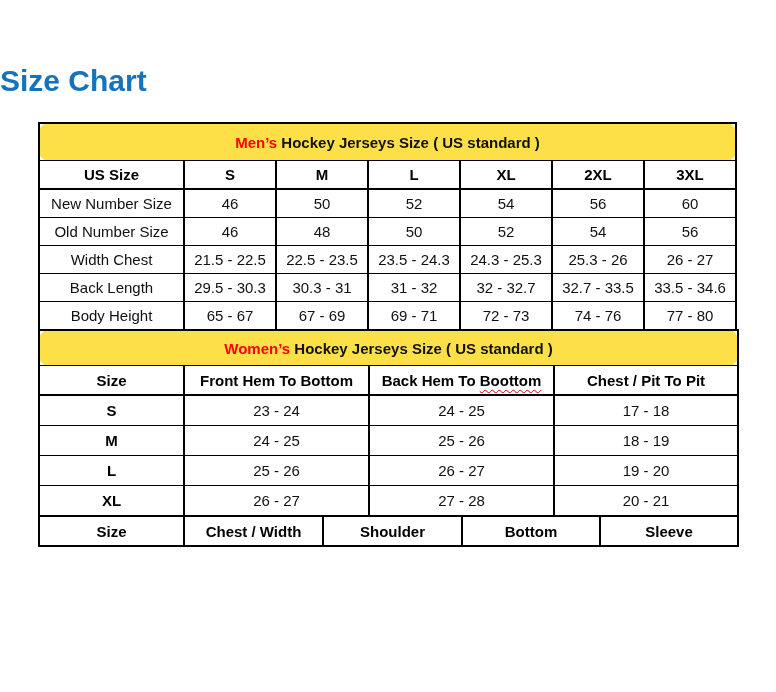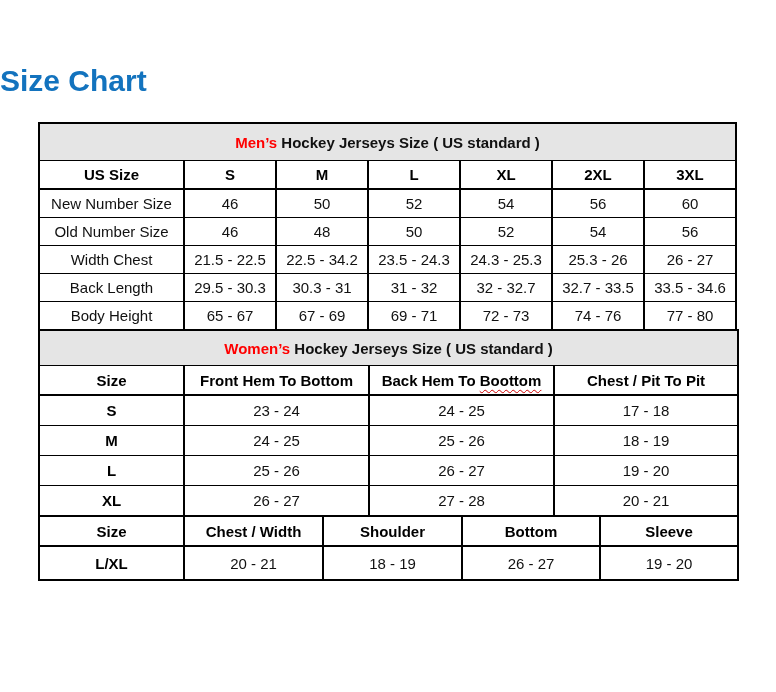--- a/index.html
+++ b/index.html
@@ -30,26 +30,27 @@
     border-right-width: 2px;
     text-align: center;
     vertical-align: middle;
     font-size: 15px;
     color: #111;
     padding: 0 2px;
     overflow: hidden;
     white-space: nowrap;
   }
   .banner {
-    background: #e5e5e5;
+    background: #fde047;
     font-weight: bold;
     font-size: 17px;
     color: #000;
     border-top-width: 2px;
     border-bottom-width: 2px;
+    border-radius: 10px;
   }
   .mens  .banner { height: 36px; }
   .womens .banner { height: 34px; }
   .youth .banner { height: 30px; }
   .accent { color: #FF0000; }
   .head th {
     font-weight: bold;
     border-bottom-width: 2px;
     color: #000;
   }
@@ -114,21 +115,21 @@
         <td class="d">46</td>
         <td class="d">48</td>
         <td class="d">50</td>
         <td class="d">52</td>
         <td class="d">54</td>
         <td class="d">56</td>
       </tr>
       <tr>
         <td class="d">Width Chest</td>
         <td class="d">21.5 - 22.5</td>
-        <td class="d">22.5 - 34.2</td>
+        <td class="d">22.5 - 23.5</td>
         <td class="d">23.5 - 24.3</td>
         <td class="d">24.3 - 25.3</td>
         <td class="d">25.3 - 26</td>
         <td class="d">26 - 27</td>
       </tr>
       <tr>
         <td class="d">Back Length</td>
         <td class="d">29.5 - 30.3</td>
         <td class="d">30.3 - 31</td>
         <td class="d">31 - 32</td>
@@ -201,23 +202,16 @@
         <col style="width:138px">
     </colgroup>
     <tbody>
       <tr class="head">
         <th>Size</th>
         <th>Chest / Width</th>
         <th>Shoulder</th>
         <th>Bottom</th>
         <th>Sleeve</th>
       </tr>
-      <tr>
-        <td class="d">L/XL</td>
-        <td class="d">20 - 21</td>
-        <td class="d">18 - 19</td>
-        <td class="d">26 - 27</td>
-        <td class="d">19 - 20</td>
-      </tr>
     </tbody>
   </table>
 
 </div>
 
 </body></html>

